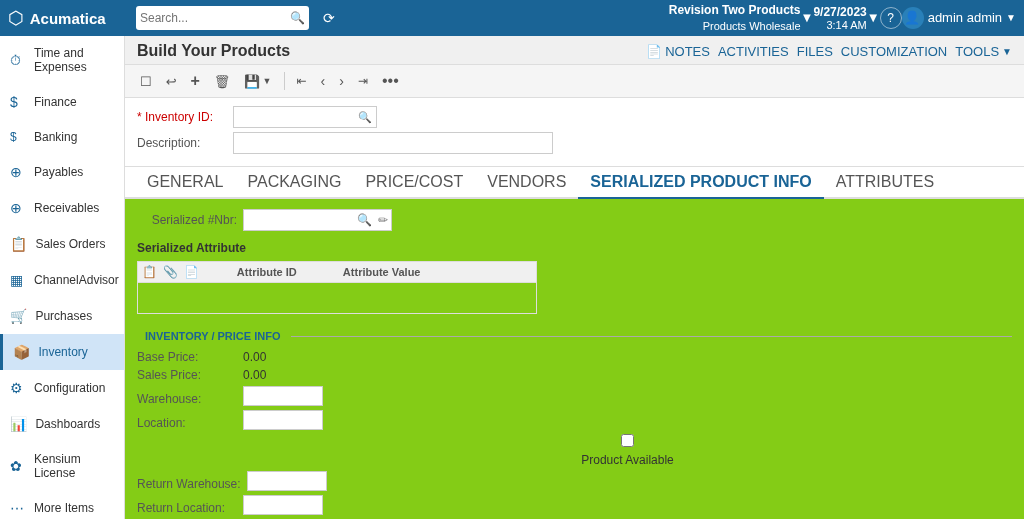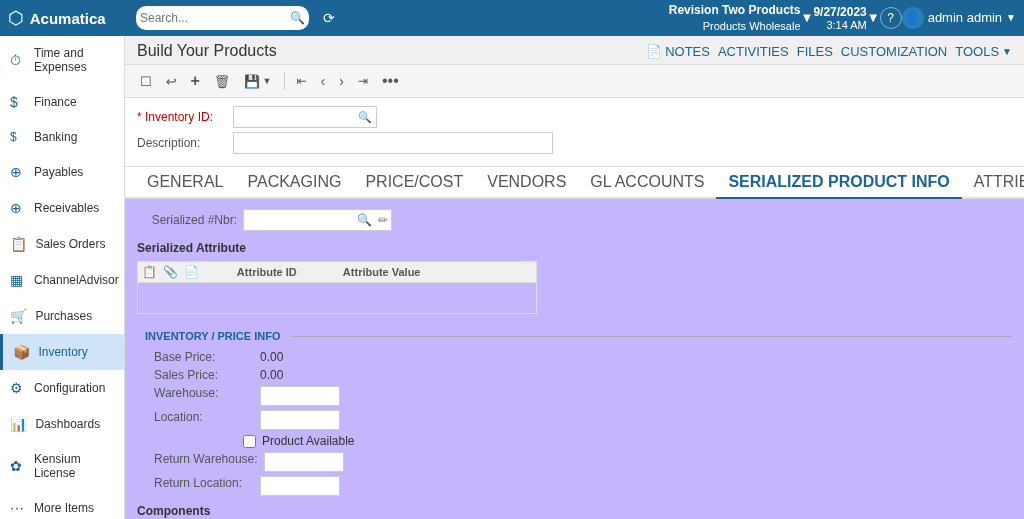--- a/index.html
+++ b/index.html
@@ -19,21 +19,21 @@
       display: flex;
       align-items: center;
       gap: 6px;
       min-width: 120px;
     }
     .logo-text { color: white; font-size: 15px; font-weight: bold; }
     .search-container {
       display: flex;
       align-items: center;
       background: white;
-      border-radius: 10px;
+      border-radius: 3px;
       height: 24px;
       padding: 0 4px;
     }
     .search-container input {
       border: none;
       outline: none;
       font-size: 12px;
       width: 150px;
     }
     .search-container .magnifier { color: #555; font-size: 12px; }
@@ -129,21 +129,21 @@
 
     
     .page-header {
       background: #f0f0f0;
       padding: 6px 12px 4px;
       border-bottom: 1px solid #ddd;
       display: flex;
       align-items: center;
       justify-content: space-between;
     }
-    .page-title { font-size: 16px; font-weight: normal; color: #333; }
+    .page-title { font-size: 16px; font-weight: bold; color: #333; }
     .page-actions {
       display: flex;
       gap: 8px;
       align-items: center;
     }
     .page-action-btn {
       background: none;
       border: none;
       color: #1a6496;
       cursor: pointer;
@@ -245,21 +245,21 @@
     .tab-item.active {
       color: #1a6496;
       border-bottom: 2px solid #1a6496;
       font-weight: bold;
     }
 
     
     .tab-content {
       flex: 1;
       overflow-y: auto;
-      background: #c4b5fd;
+      background: #84cc16;
       padding: 10px 12px;
     }
 
     
     .serialized-nbr-row {
       display: flex;
       align-items: center;
       margin-bottom: 10px;
       gap: 6px;
     }
@@ -342,24 +342,23 @@
       white-space: nowrap;
       padding-left: 8px;
     }
     .inv-price-line {
       flex: 1;
       height: 1px;
       background: #aaa;
     }
     .inv-field-row {
       display: flex;
-      align-items: flex-start;
+      align-items: flex-end;
       margin-bottom: 4px;
       gap: 6px;
-      margin-left: 17px;
     }
     .inv-field-label {
       min-width: 100px;
       font-size: 12px;
       color: #555;
     }
     .inv-field-value {
       font-size: 12px;
       color: #333;
     }
@@ -370,20 +369,21 @@
       font-size: 12px;
       width: 80px;
       background: white;
     }
     .checkbox-row {
       display: flex;
       align-items: center;
       gap: 6px;
       margin-bottom: 4px;
       margin-left: 106px;
+      flex-direction: column;
     }
     .checkbox-label { font-size: 12px; color: #333; }
 
     
     .components-section { margin-top: 8px; }
   </style>
 </head>
 <body>
 
 <div class="top-nav">
@@ -546,21 +546,20 @@
         <span class="form-label">Description:</span>
         <input type="text" class="form-input wide" style="">
       </div>
     </div>
 
     <div class="tabs-bar">
       <div class="tab-item">GENERAL</div>
       <div class="tab-item">PACKAGING</div>
       <div class="tab-item">PRICE/COST</div>
       <div class="tab-item">VENDORS</div>
-      <div class="tab-item">GL ACCOUNTS</div>
       <div class="tab-item active">SERIALIZED PRODUCT INFO</div>
       <div class="tab-item">ATTRIBUTES</div>
 
     </div>
 
     <div class="tab-content">
 
       <div class="serialized-nbr-row">
         <span class="serialized-nbr-label">Serialized #Nbr:</span>
         <div class="serialized-nbr-input">

